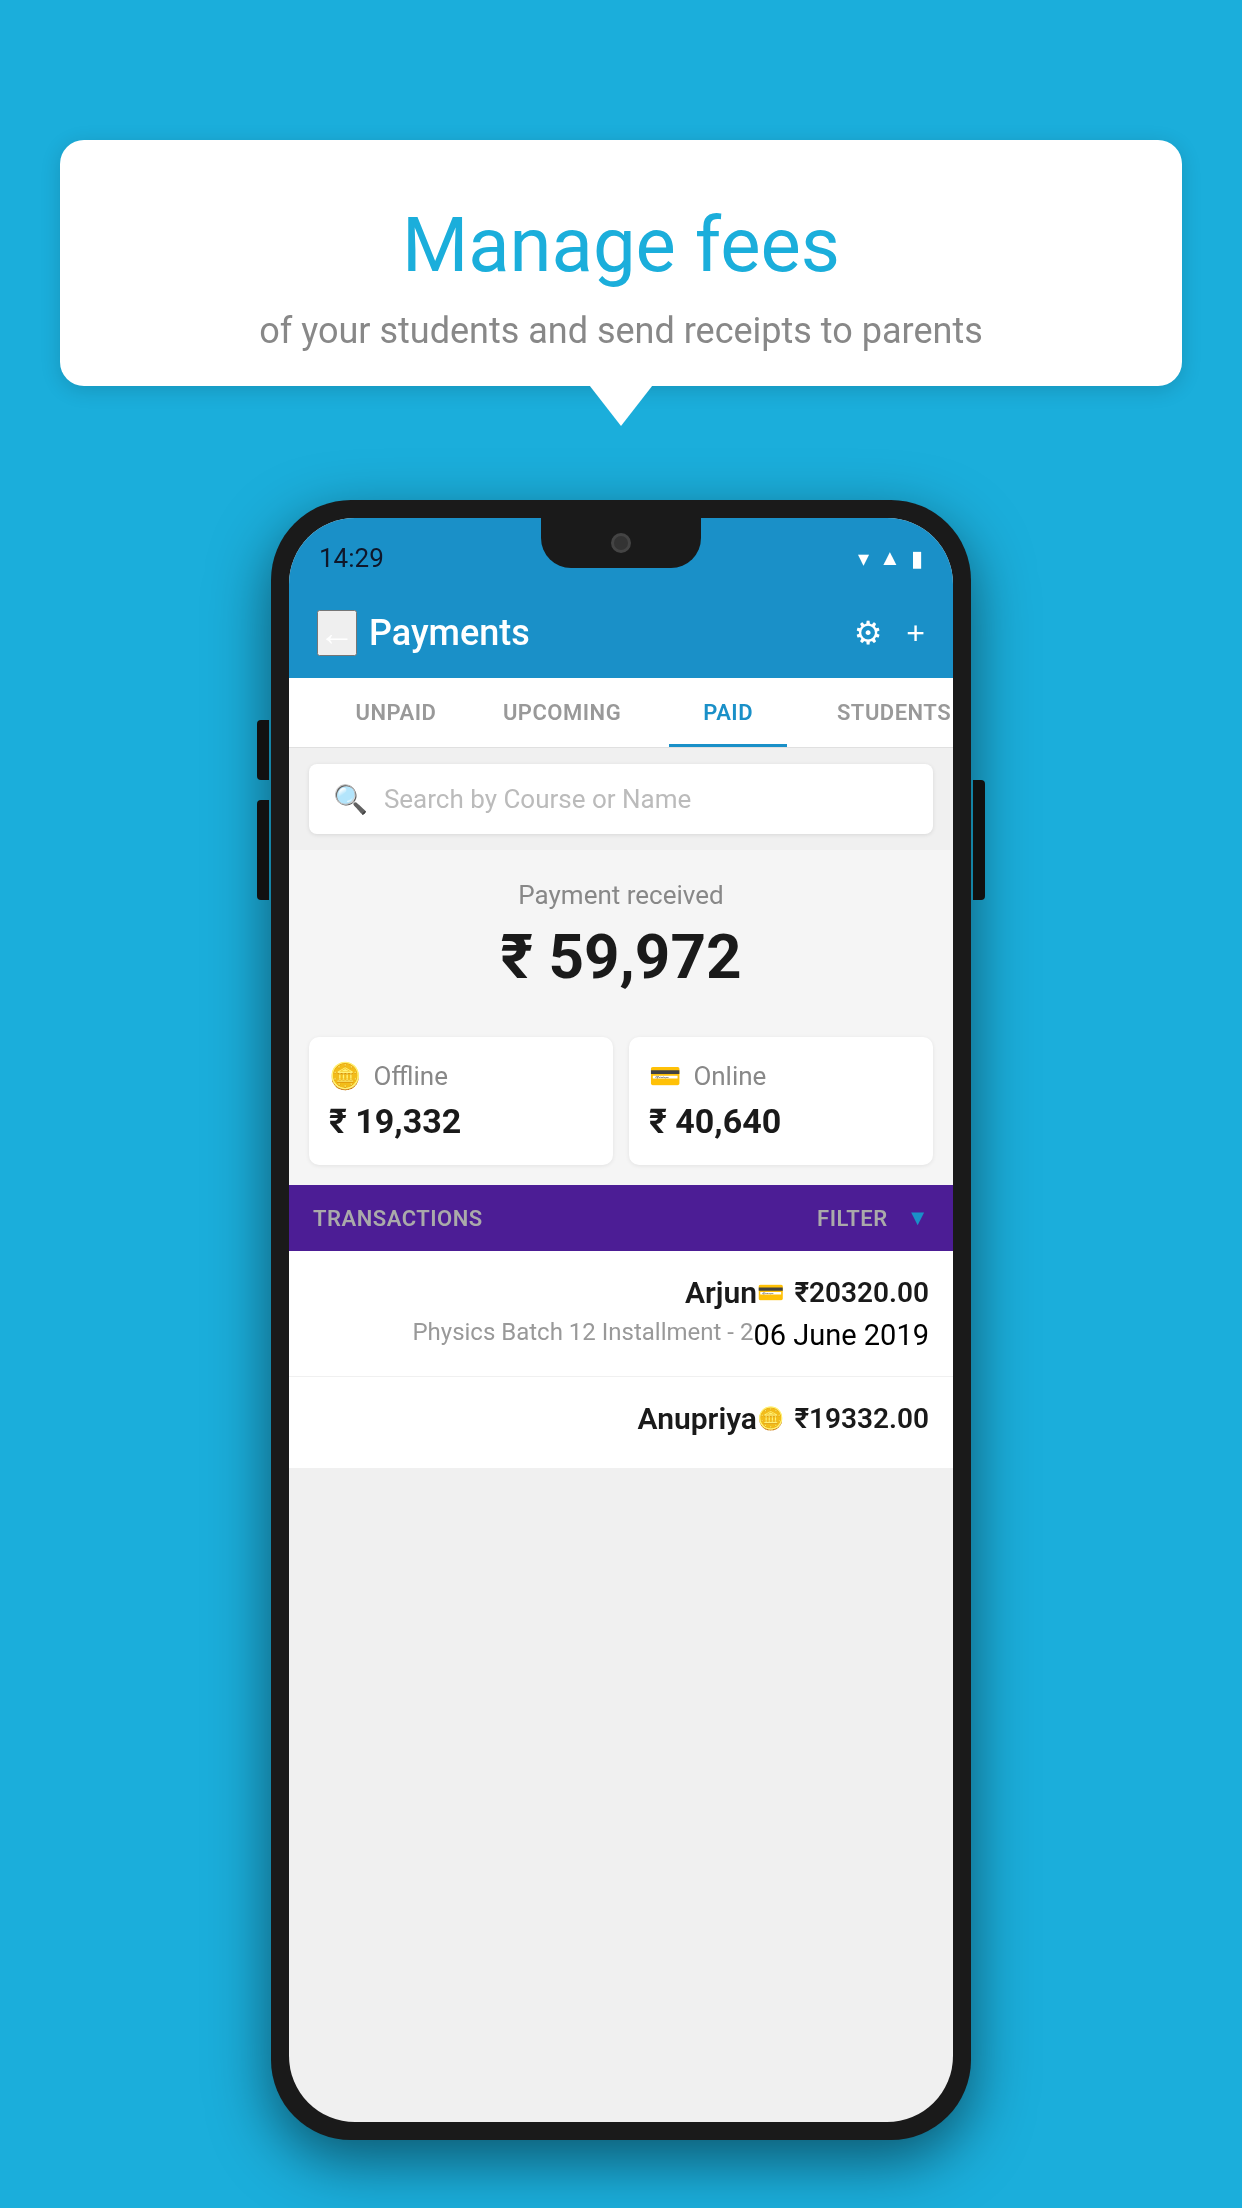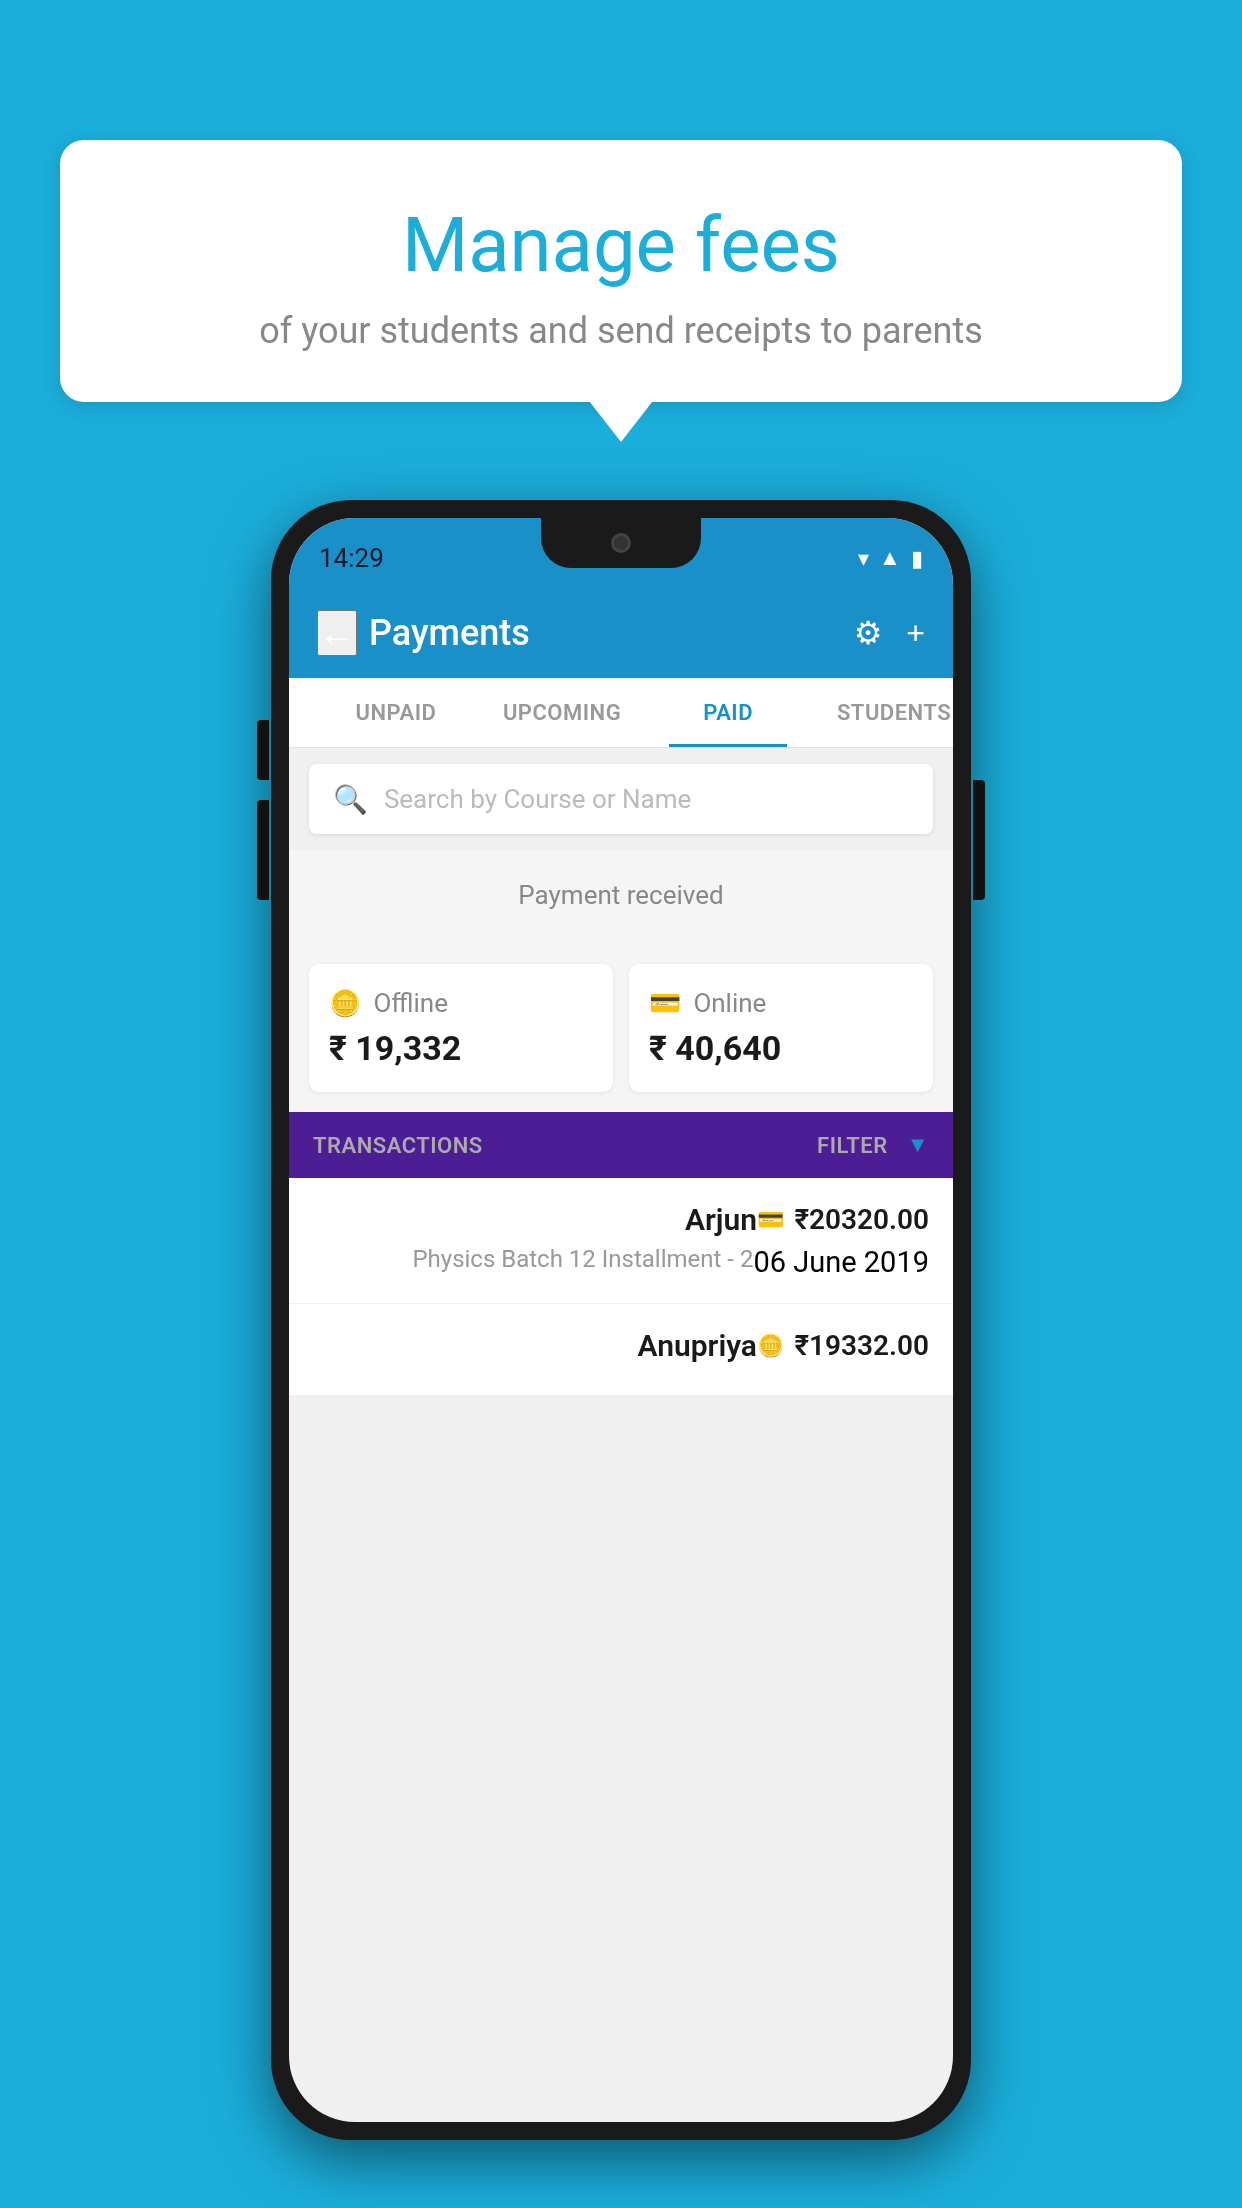--- a/index.html
+++ b/index.html
@@ -15,21 +15,21 @@
     }
 
     
     .tooltip-container {
       position: absolute;
       top: 140px;
       left: 60px;
       right: 60px;
       background: white;
       border-radius: 24px;
-      padding: 60px 50px 50px;
+      padding: 60px 50px 34px;
       text-align: center;
       box-shadow: 0 4px 20px rgba(0,0,0,0.15);
     }
 
     .tooltip-container::after {
       content: '';
       position: absolute;
       bottom: -40px;
       left: 50%;
       transform: translateX(-50%);
@@ -477,20 +477,21 @@
           </div>
         </div>
 
         <div class="search-bar">
           <span class="search-icon">🔍</span>
           <span class="search-placeholder">Search by Course or Name</span>
         </div>
 
         <div class="payment-summary">
           <div class="payment-label">Payment received</div>
+          <div class="payment-amount">₹ 59,972</div>
         </div>
 
         <div class="payment-cards">
           <div class="payment-card">
             <div class="card-header">
               <span class="card-icon">🪙</span>
               <span class="card-type">Offline</span>
             </div>
             <div class="card-amount">₹ 19,332</div>
           </div>

